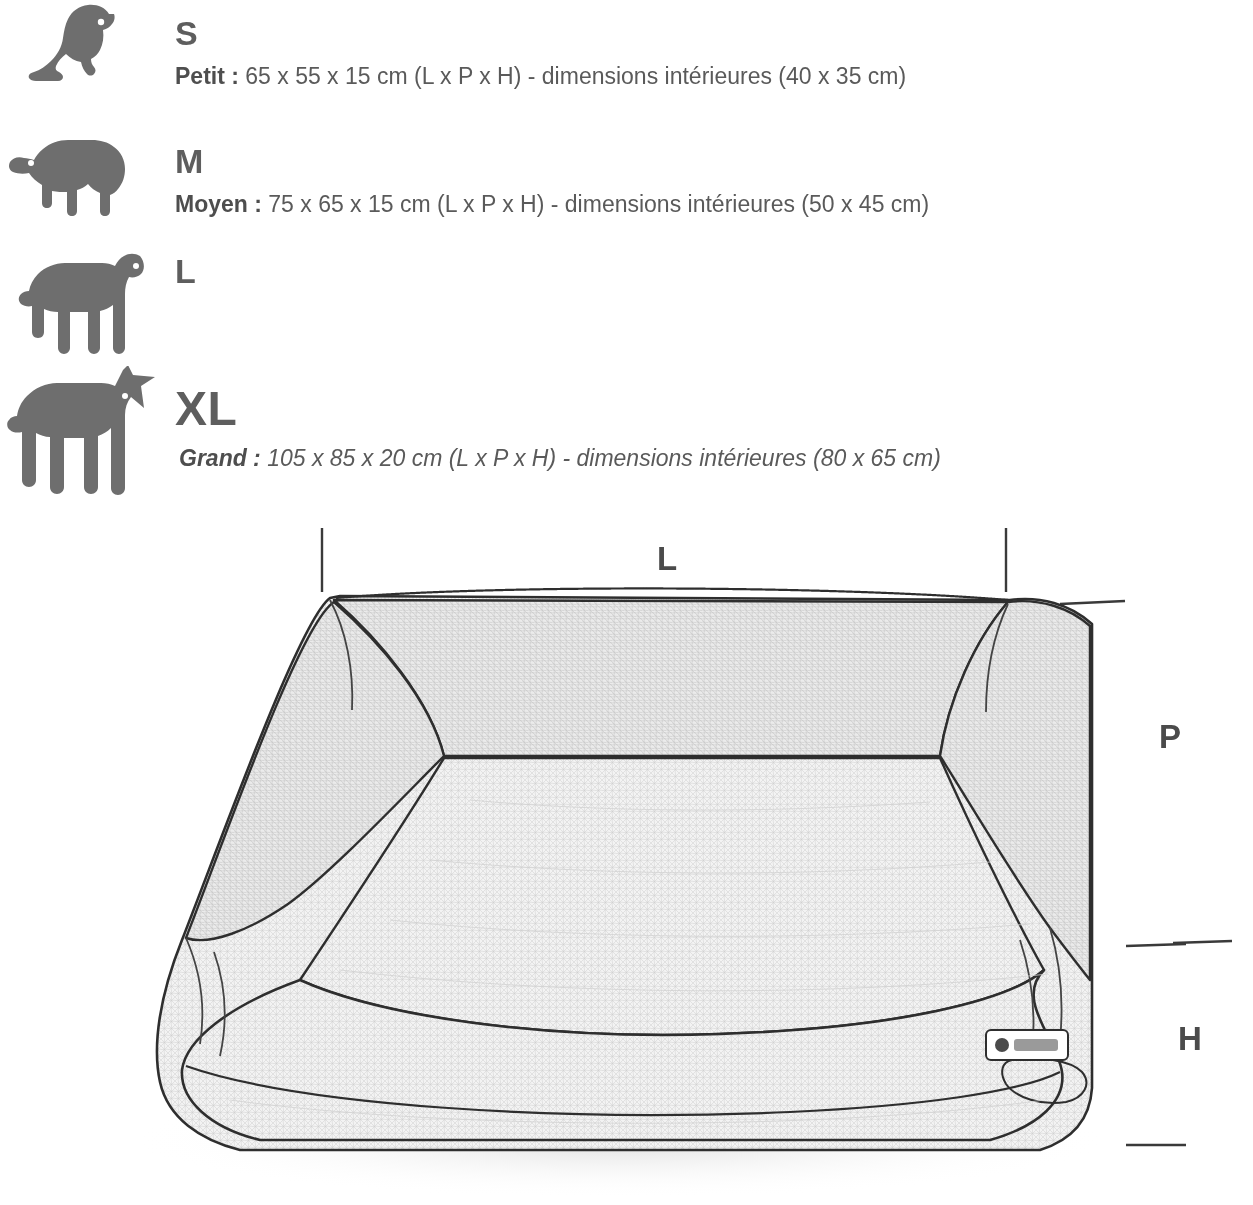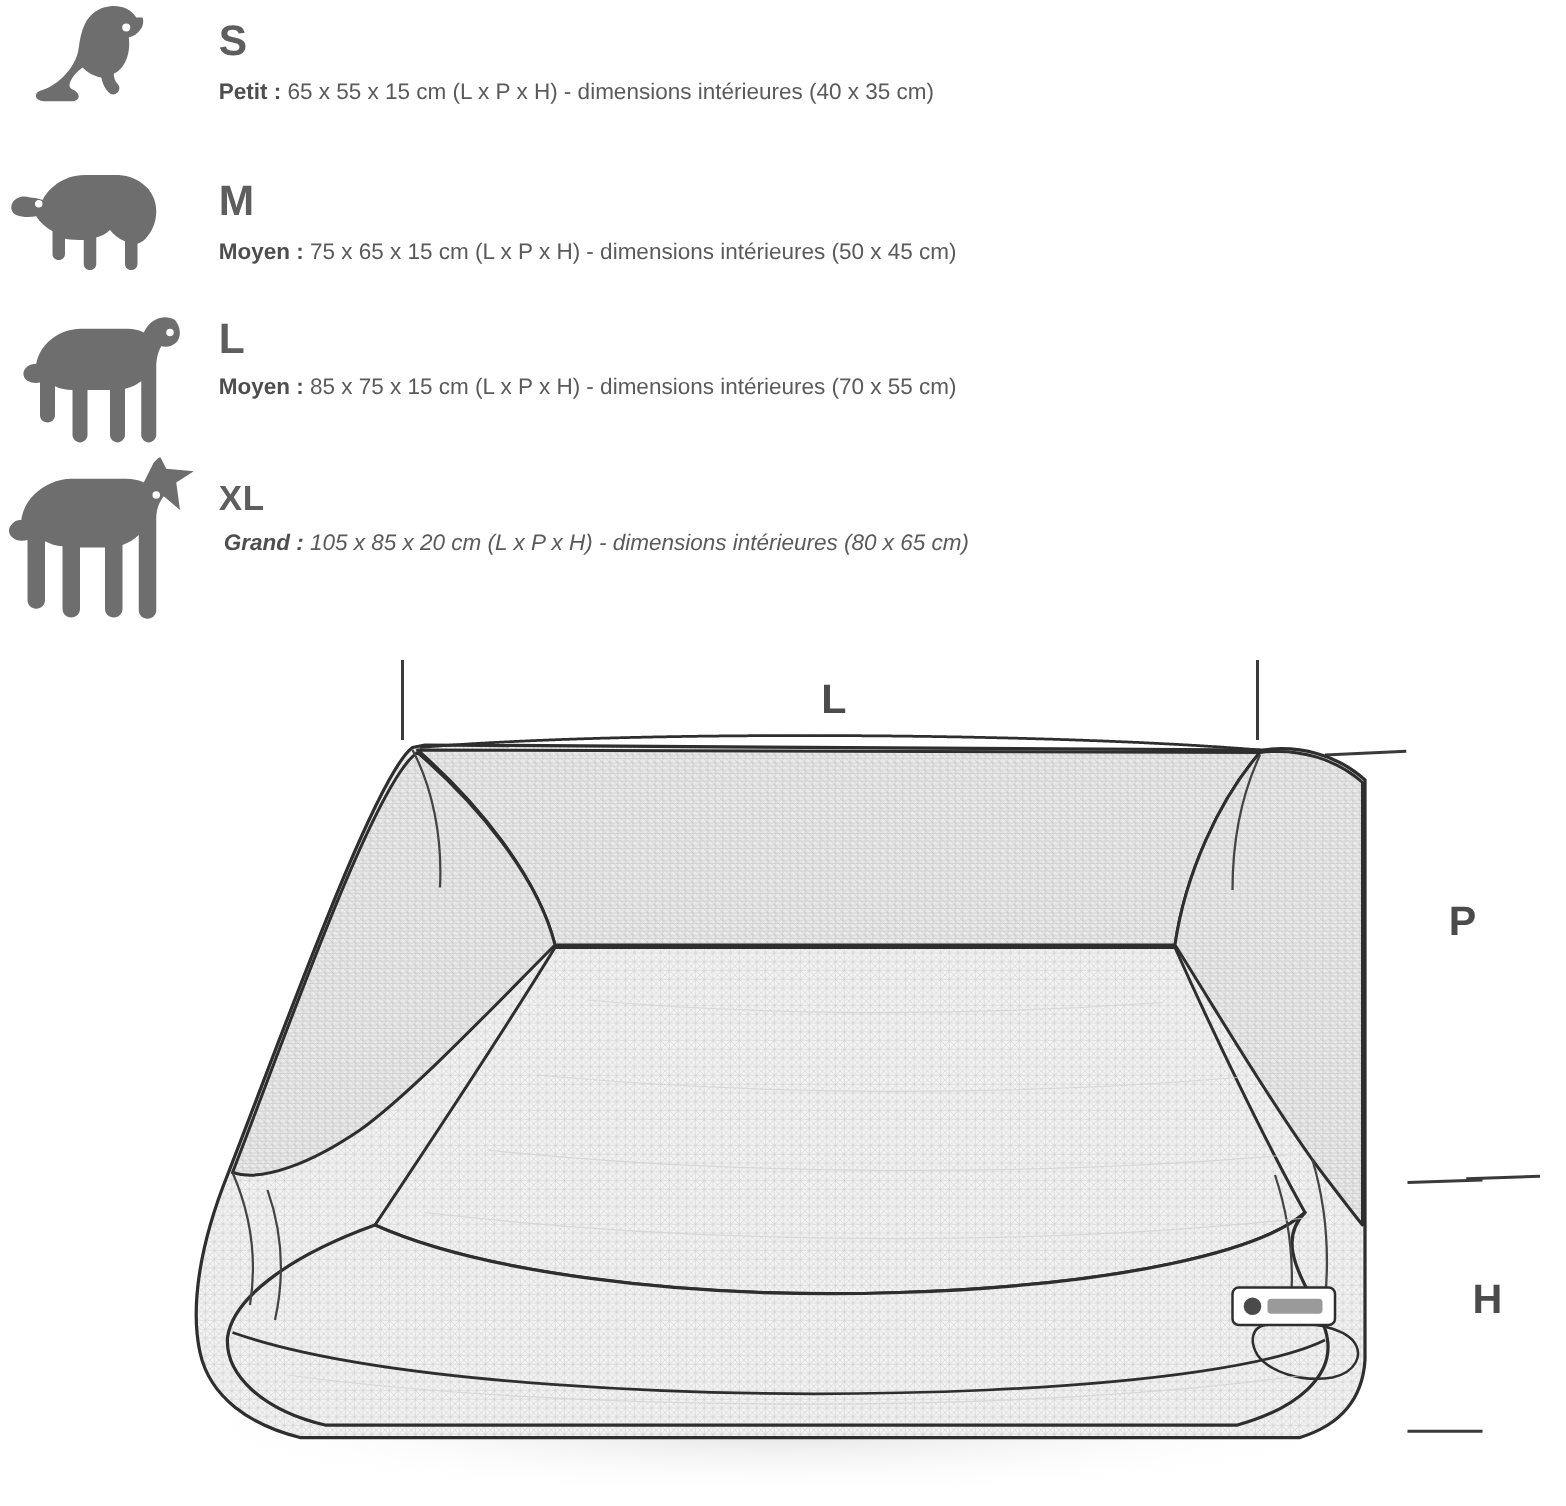--- a/index.html
+++ b/index.html
@@ -41,21 +41,21 @@
     padding-top: 4px;
   }
   .size-letter {
     font-size: 34px;
     font-weight: bold;
     color: #5e5e5e;
     line-height: 1.05;
     letter-spacing: 0.5px;
   }
   .size-desc {
-    font-size: 18px;
+    font-size: 23px;
     color: #5a5a5a;
     line-height: 1.3;
     white-space: nowrap;
   }
   .size-desc b {
     font-weight: bold;
     color: #4e4e4e;
   }
 
   
@@ -67,21 +67,21 @@
   #row-s .size-text-cell  { padding-top: 16px; }
   #row-m .size-text-cell  { padding-top: 26px; }
   #row-l .size-text-cell  { padding-top: 8px; }
   #row-xl .size-text-cell { padding-top: 18px; }
 
   #row-s .size-desc  { margin-top: 10px; }
   #row-m .size-desc  { margin-top: 10px; }
   #row-l .size-desc  { margin-top: 8px;  }
   #row-xl .size-desc { margin-top: 10px; padding-left: 4px; font-style: italic; }
 
-  #row-xl .size-letter { font-size: 28px; }
+  #row-xl .size-letter { font-size: 48px; }
 
   
   #bed-illustration {
     position: absolute;
     left: 0;
     top: 500px;
     width: 1253px;
     height: 705px;
   }
   #bed-illustration svg { display: block; }
@@ -140,23 +140,20 @@
     <div class="dog-icon-cell">
       <svg width="160" height="110" viewBox="0 0 160 110" aria-hidden="true">
         <g fill="#6e6e6e">
           <path d="M132 10c-5-3-11-3-16 0-4 2-7 6-9 10-4-2-8-3-13-3H57c-10 0-20 4-27 11-5 5-8 11-9 17-3 0-6 1-8 3-3 3-3 7 0 10 3 2 7 3 11 2v26c0 3 2 6 6 6s6-3 6-6V63c4 2 9 3 14 3v36c0 3 3 6 6 6s6-3 6-6V66h18v36c0 3 3 6 6 6s6-3 6-6V65c5-1 9-3 13-6v43c0 3 3 6 6 6s6-3 6-6V48c0-6 1-12 4-17 4 1 9 0 12-3 4-4 4-12-1-18z"></path>
           <circle cx="128" cy="20" r="3" fill="#ffffff"></circle>
         </g>
       </svg>
     </div>
     <div class="size-text-cell">
       <div class="size-letter">L</div>
-      <div class="size-desc">
-        <b>Moyen :</b><span> 85 x 75 x 15 cm (L x P x H) - dimensions intérieures (70 x 55 cm)</span>
-      </div>
     </div>
   </div>
 
   <div class="size-row" id="row-xl">
     <div class="dog-icon-cell">
       <svg width="165" height="130" viewBox="0 0 165 130" aria-hidden="true">
         <g fill="#6e6e6e">
           <path d="M118 4l-8 16c-4-2-9-3-14-3H52c-11 0-22 5-30 13-6 6-9 13-10 20-3 0-6 1-8 4-3 3-2 8 1 10 3 3 8 3 12 2v48c0 4 3 7 7 7s7-3 7-7V67c4 2 9 4 14 4v50c0 4 3 7 7 7s7-3 7-7V72h20v49c0 4 3 7 7 7s7-3 7-7V70c5-2 9-4 13-8v60c0 4 3 7 7 7s7-3 7-7V49c0-7 2-13 6-18l13 11-3-22 14-9-22-2-5-10z"></path>
           <circle cx="120" cy="30" r="3" fill="#ffffff"></circle>
         </g>

